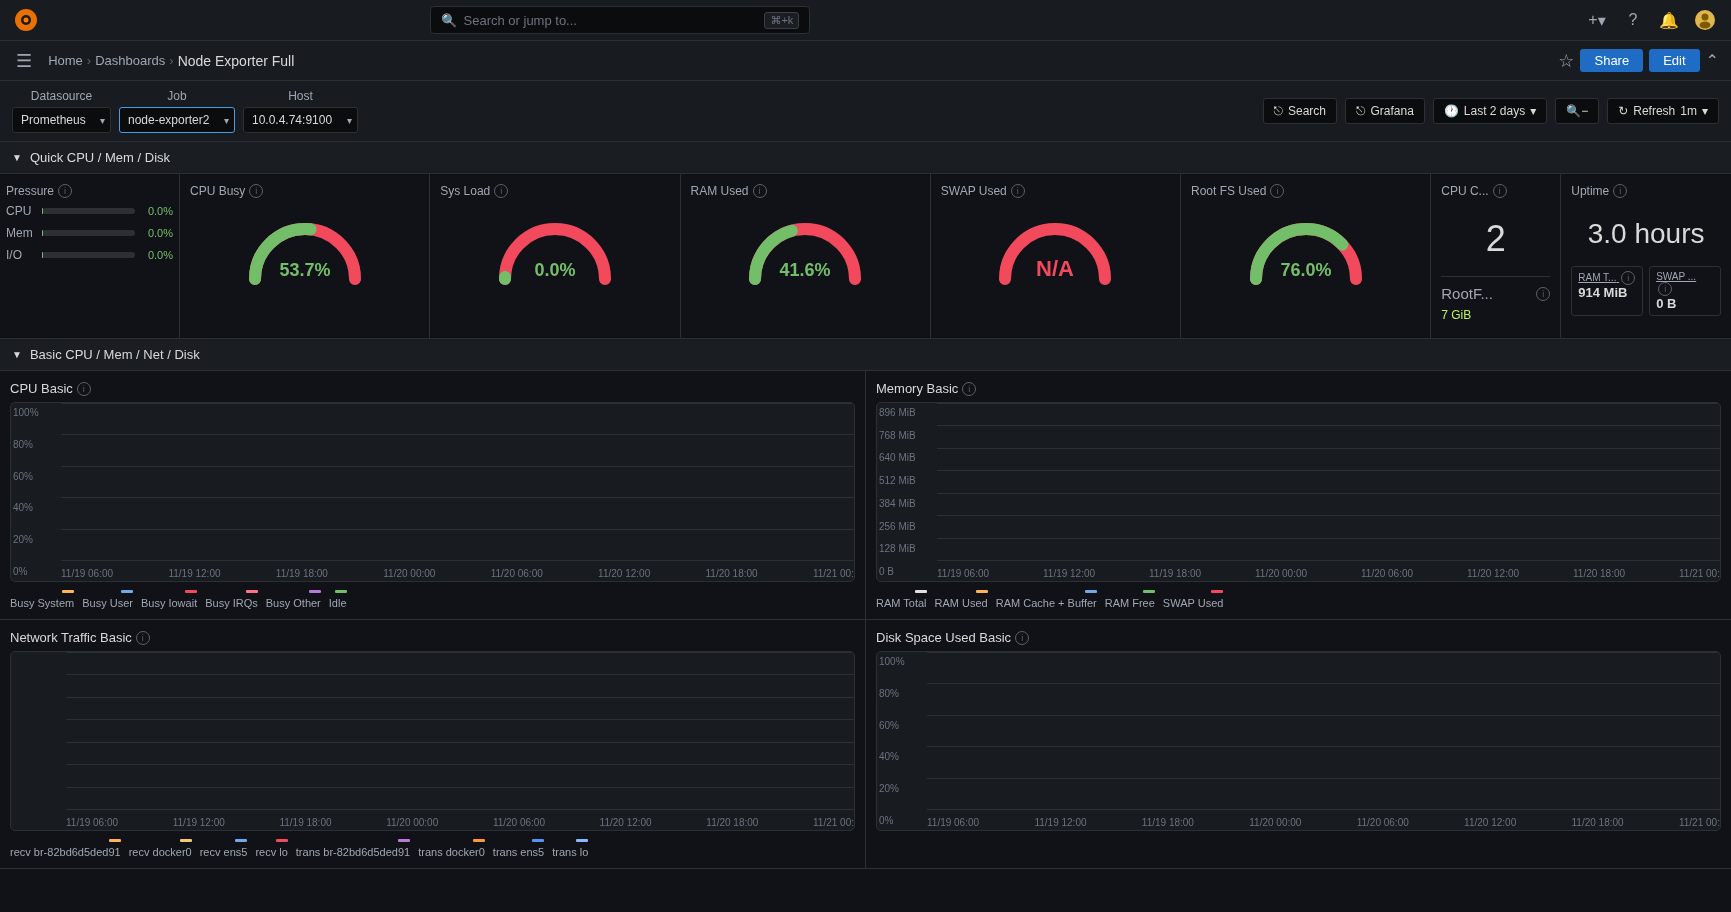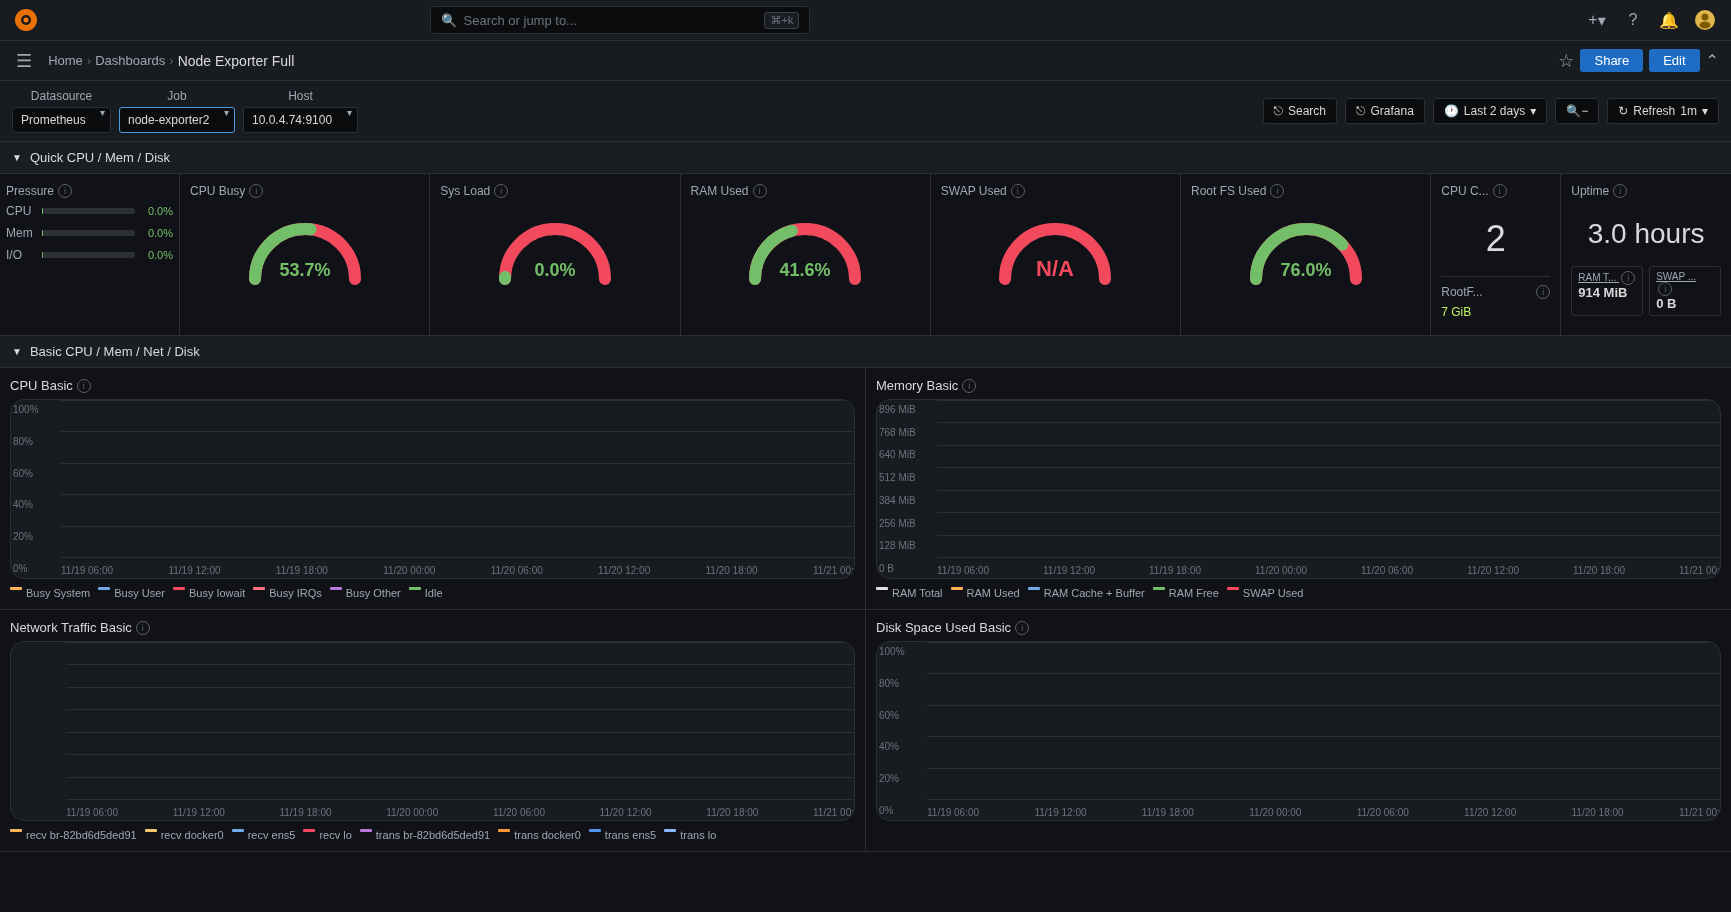--- a/index.html
+++ b/index.html
@@ -110,21 +110,21 @@
       border-radius: 3px;
       color: #d9d9d9;
       padding: 3px 24px 3px 8px;
       font-size: 12px;
       cursor: pointer;
       appearance: none;
       height: 26px;
     }
     .select-wrapper {
       position: relative;
-      display: inline-flex; 
+      display: inline-flex; align-items: center;
     }
     .select-wrapper::after {
       content: '▾';
       position: absolute; right: 6px;
       color: #9fa7b3; pointer-events: none; font-size: 10px;
     }
     .select-highlighted {
       border: 1px solid #4c9be8 !important;
     }
     .toolbar-spacer { flex: 1; }
@@ -216,21 +216,21 @@
     }
     .cpu-count-value {
       font-size: 36px; color: #d9d9d9;
       text-align: center;
       margin: 20px 0 16px;
     }
     .cpu-stat-row {
       display: flex; align-items: center; gap: 6px;
       margin-bottom: 6px;
     }
-    .cpu-stat-label { color: #9fa7b3; font-size: 12px; flex: 1; }
+    .cpu-stat-label { color: #9fa7b3; font-size: 15px; flex: 1; }
     .cpu-stat-value { color: #bef264; font-size: 12px; }
     
     .uptime-panel {
       padding: 10px;
       min-width: 130px;
       min-height: 160px;
     }
     .uptime-value {
       font-size: 28px; color: #d9d9d9;
       text-align: center;
@@ -260,21 +260,21 @@
     }
     .chart-panel:last-child { border-right: none; }
     .chart-title {
       font-size: 13px; color: #d9d9d9;
       display: flex; align-items: center; gap: 4px;
       margin-bottom: 6px;
     }
     .chart-area {
       background: #181b1f;
       border: 1px solid #2c2f33;
-      border-radius: 14px;
+      border-radius: 5px;
       height: 180px;
       position: relative;
       overflow: hidden;
     }
     .chart-yaxis {
       position: absolute;
       left: 0; top: 0;
       width: 50px;
       height: 100%;
       display: flex;
@@ -302,21 +302,21 @@
       justify-content: space-between;
       font-size: 10px;
       color: #6c7280;
     }
     .chart-legend {
       display: flex; flex-wrap: wrap; gap: 8px;
       margin-top: 8px;
       font-size: 11px; color: #9fa7b3;
     }
     .legend-item {
-      display: flex; align-items: flex-start; gap: 4px;
+      display: flex; align-items: flex-end; gap: 4px; flex-direction: column;
     }
     .legend-dot {
       width: 12px; height: 3px;
       border-radius: 1px;
     }
     
     ::-webkit-scrollbar { width: 6px; height: 6px; }
     ::-webkit-scrollbar-track { background: #181b1f; }
     ::-webkit-scrollbar-thumb { background: #3c3f44; border-radius: 3px; }
     

